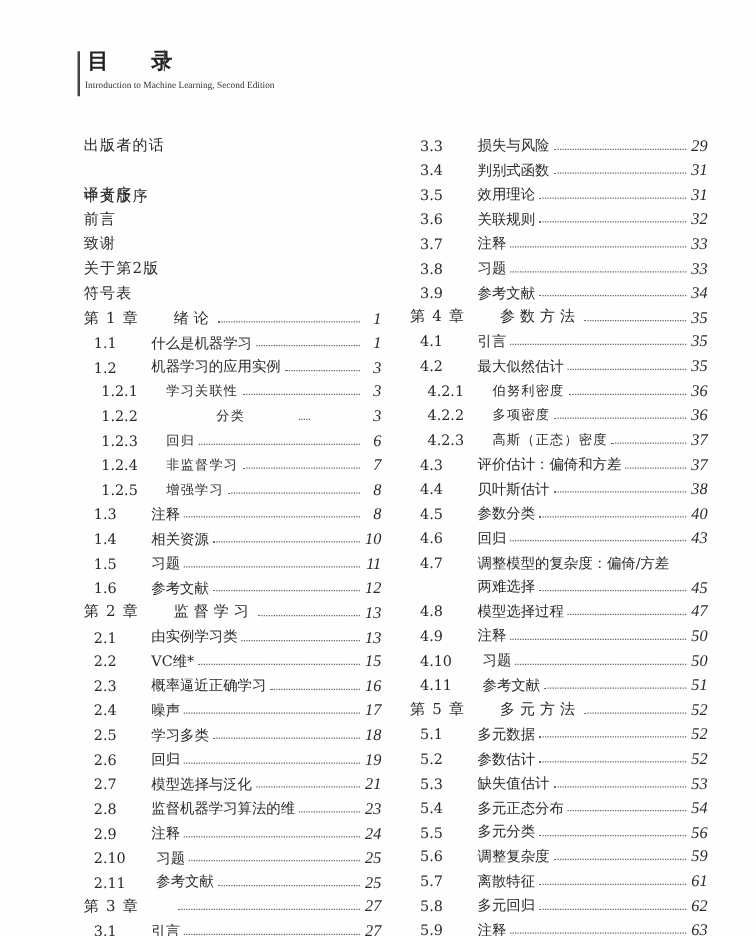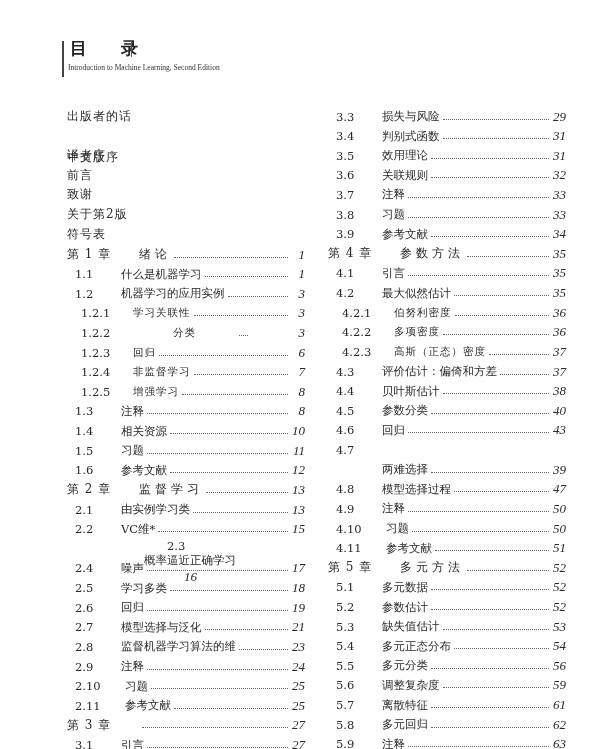--- a/index.html
+++ b/index.html
@@ -143,21 +143,21 @@
         <span class="label">由实例学习类</span>
         <span class="dots"></span>
         <span class="page-num">13</span>
       </div>
       <div class="row sec" style="left: 67px; top: 519.68px; width: 238px; padding-left: 8px; box-sizing: border-box;">
         <span class="num">2.2</span>
         <span class="label">VC维*</span>
         <span class="dots"></span>
         <span class="page-num">15</span>
       </div>
-      <div class="row sec" style="left: 67px; top: 539.3px; width: 238px; padding-left: 8px; box-sizing: border-box; flex-direction: column;">
+      <div class="row sec" style="left: 67px; top: 539.3px; width: 238px; padding-left: 8px; box-sizing: border-box;">
         <span class="num">2.3</span>
         <span class="label">概率逼近正确学习</span>
         <span class="dots"></span>
         <span class="page-num">16</span>
       </div>
       <div class="row sec" style="left: 67px; top: 558.92px; width: 238px; padding-left: 8px; box-sizing: border-box;">
         <span class="num">2.4</span>
         <span class="label">噪声</span>
         <span class="dots"></span>
         <span class="page-num">17</span>
@@ -314,25 +314,26 @@
         <span class="page-num">40</span>
       </div>
       <div class="row sec" style="left: 328px; top: 420.92px; width: 238px; padding-left: 8px; box-sizing: border-box;">
         <span class="num">4.6</span>
         <span class="label">回归</span>
         <span class="dots"></span>
         <span class="page-num">43</span>
       </div>
       <div class="row sec-nopage" style="left: 328px; top: 440.54px; width: 238px; padding-left: 8px; box-sizing: border-box; align-items: center;">
         <span class="num" style="width: 46px;">4.7</span>
+        <span class="label">调整模型的复杂度：偏倚/方差</span>
       </div>
       <div class="row cont" style="left: 328px; top: 460.16px; width: 238px; padding-left: 54px; box-sizing: border-box;">
         <span class="label">两难选择</span>
         <span class="dots"></span>
-        <span class="page-num">39</span>
+        <span class="page-num">45</span>
       </div>
       <div class="row sec" style="left: 328px; top: 479.78px; width: 238px; padding-left: 8px; box-sizing: border-box;">
         <span class="num">4.8</span>
         <span class="label">模型选择过程</span>
         <span class="dots"></span>
         <span class="page-num">47</span>
       </div>
       <div class="row sec" style="left: 328px; top: 499.4px; width: 238px; padding-left: 8px; box-sizing: border-box;">
         <span class="num">4.9</span>
         <span class="label">注释</span>

